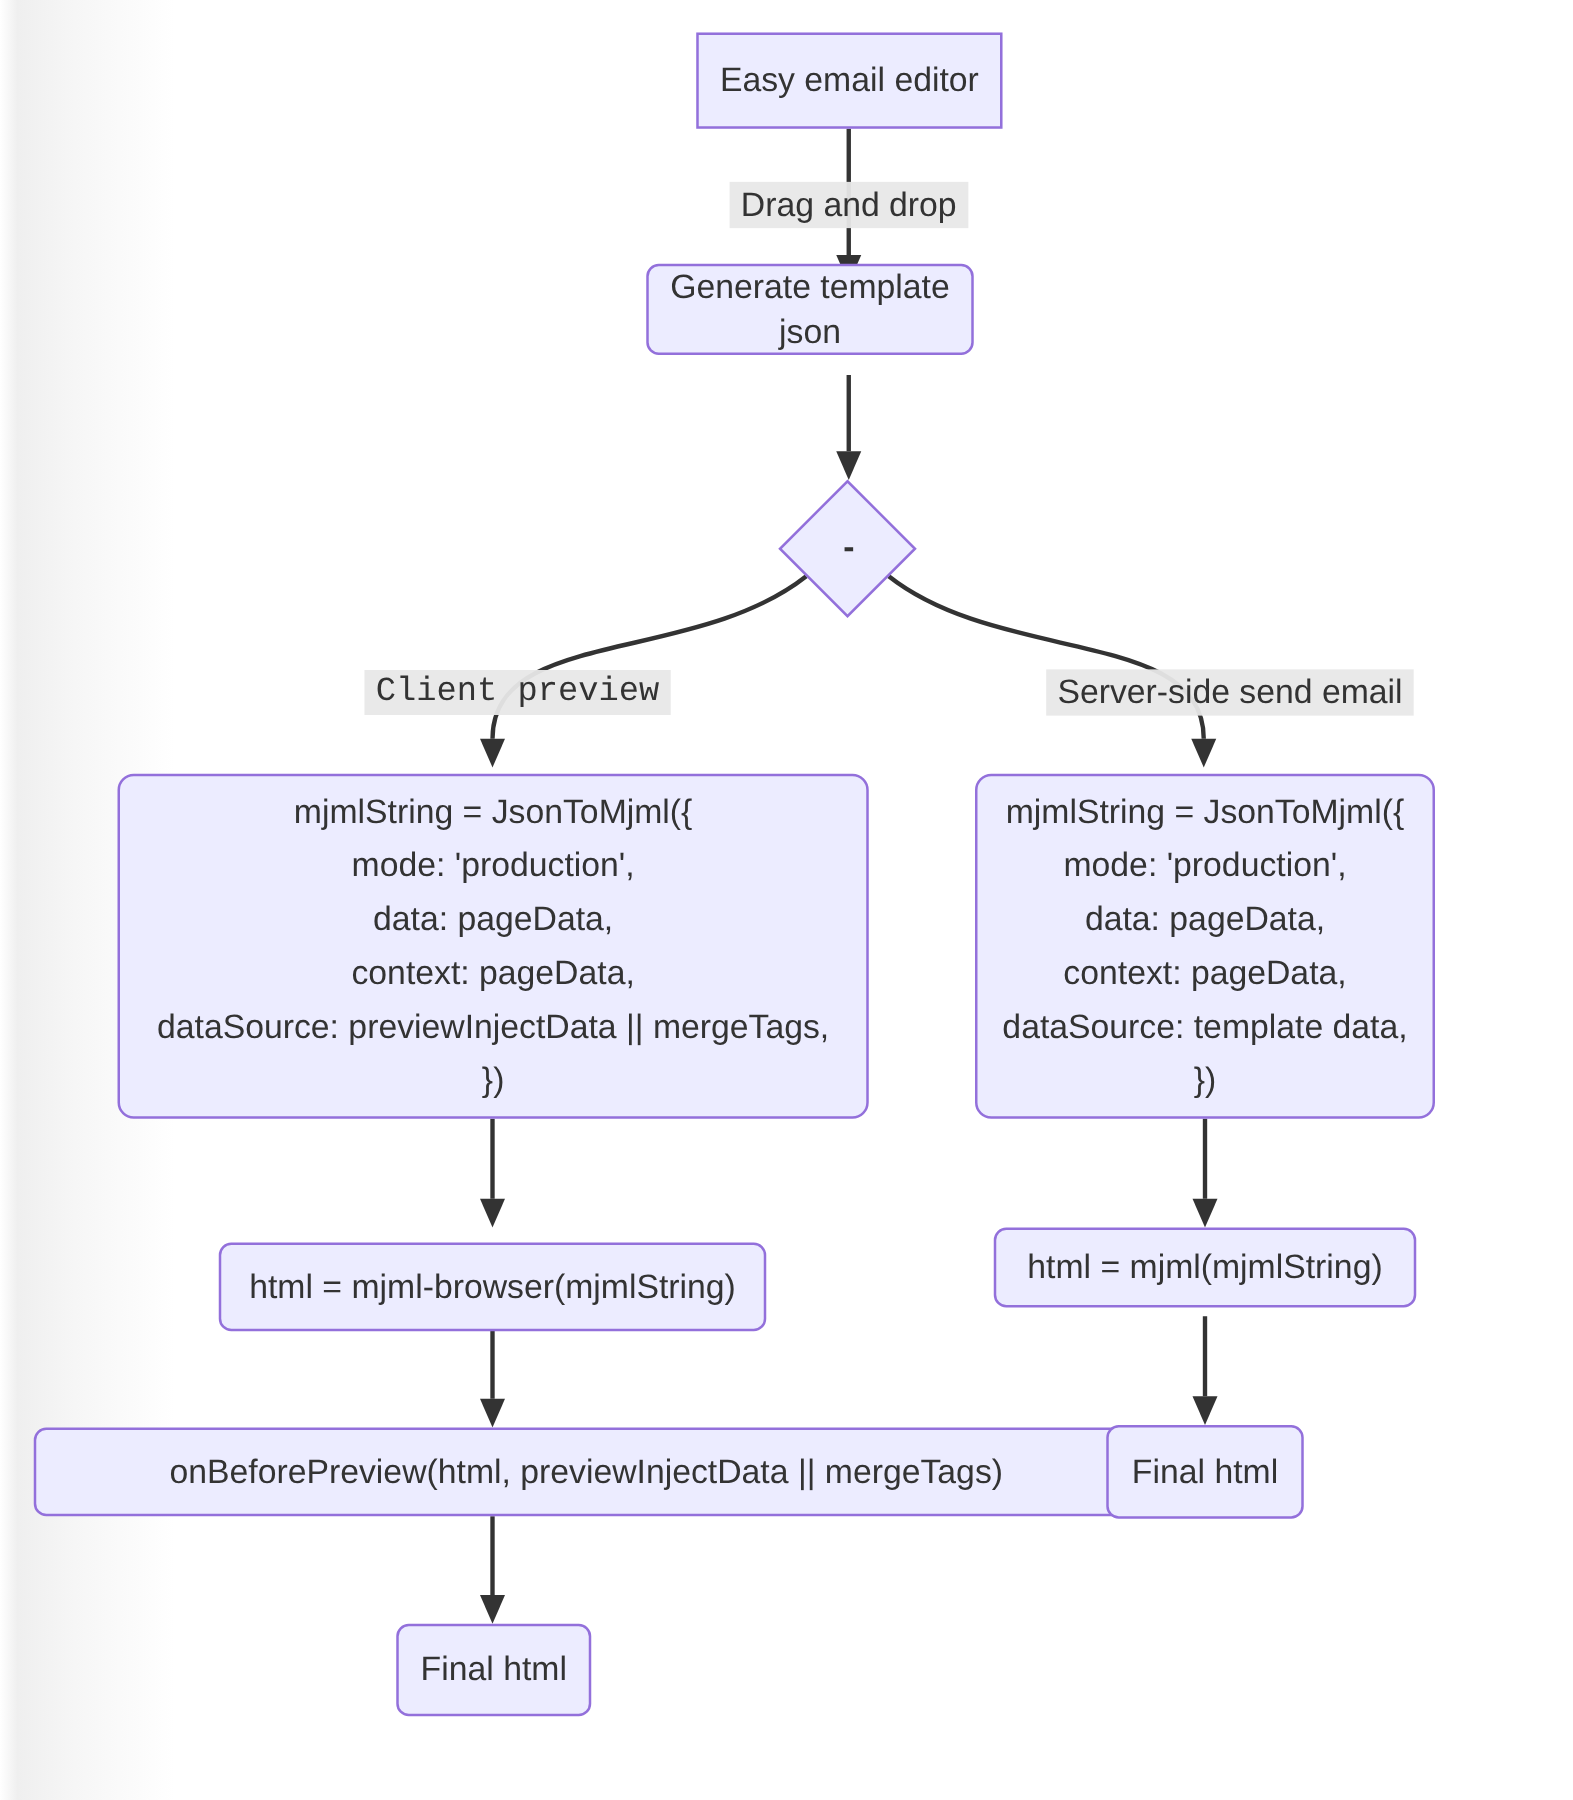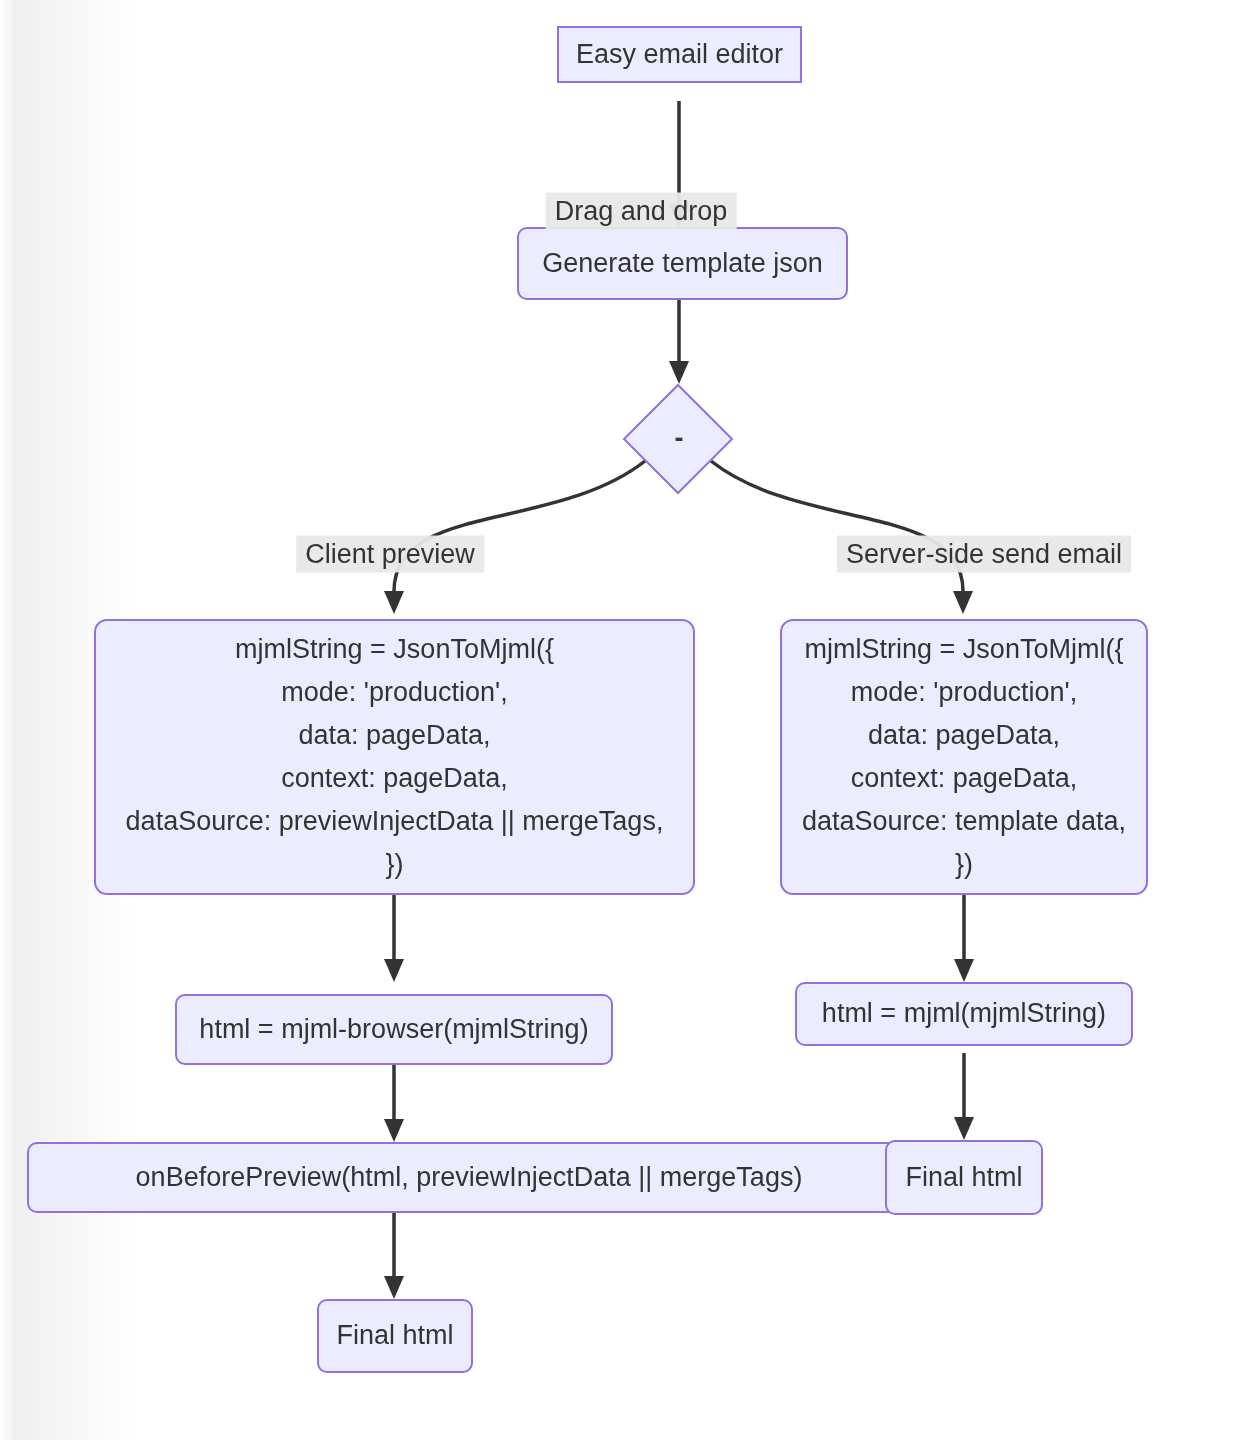--- a/index.html
+++ b/index.html
@@ -108,25 +108,25 @@
 
     <path class="link" d="M964,1053 L964,1117"></path>
     <polygon class="arrowhead" points="954,1117 974,1117 964,1140"></polygon>
 
     <path class="link" d="M394,1213 L394,1276"></path>
     <polygon class="arrowhead" points="384,1276 404,1276 394,1299"></polygon>
 
     <polygon class="diamond" points="678,385 732,439 678,493 624,439"></polygon>
   </svg>
 
-  <div class="node" style="left:557px; top:26px; width:245px; height:57px; border-radius:0;">
+  <div class="node" style="left:557px; top:26px; width:245px; height:77px; border-radius:0;">
     <span>Easy email editor</span>
   </div>
 
-  <div class="node rounded" style="left:517px; top:227px; width:331px; height:73px;">
+  <div class="node rounded" style="left:517px; top:211px; width:262px; height:73px;">
     <span>Generate template json</span>
   </div>
 
   <div class="diamond-text" style="left:679px; top:438px;">-</div>
 
   <div class="node code-box" style="left:94px; top:619px; width:601px; height:276px;">
     <div class="code-line">mjmlString = JsonToMjml({</div>
     <div class="code-line">mode: 'production',</div>
     <div class="code-line">data: pageData,</div>
     <div class="code-line">context: pageData,</div>
@@ -156,19 +156,19 @@
   </div>
 
   <div class="node rounded" style="left:885px; top:1140px; width:158px; height:75px;">
     <span>Final html</span>
   </div>
 
   <div class="node rounded" style="left:317px; top:1299px; width:156px; height:74px;">
     <span>Final html</span>
   </div>
 
-  <div class="edge-label" style="left:641px; top:164px;margin-top:47px;">Drag and drop</div>
+  <div class="edge-label" style="left:679px; top:164px;">Drag and drop</div>
 
-  <div class="edge-label" style="left:390px; top:554px;">Client preview</div>
+  <div class="edge-label" style="left:414px; top:554px;font-family:Liberation Mono, monospace;">Client preview</div>
 
   <div class="edge-label" style="left:984px; top:554px;">Server-side send email</div>
 
 </div>
 
 </body></html>

